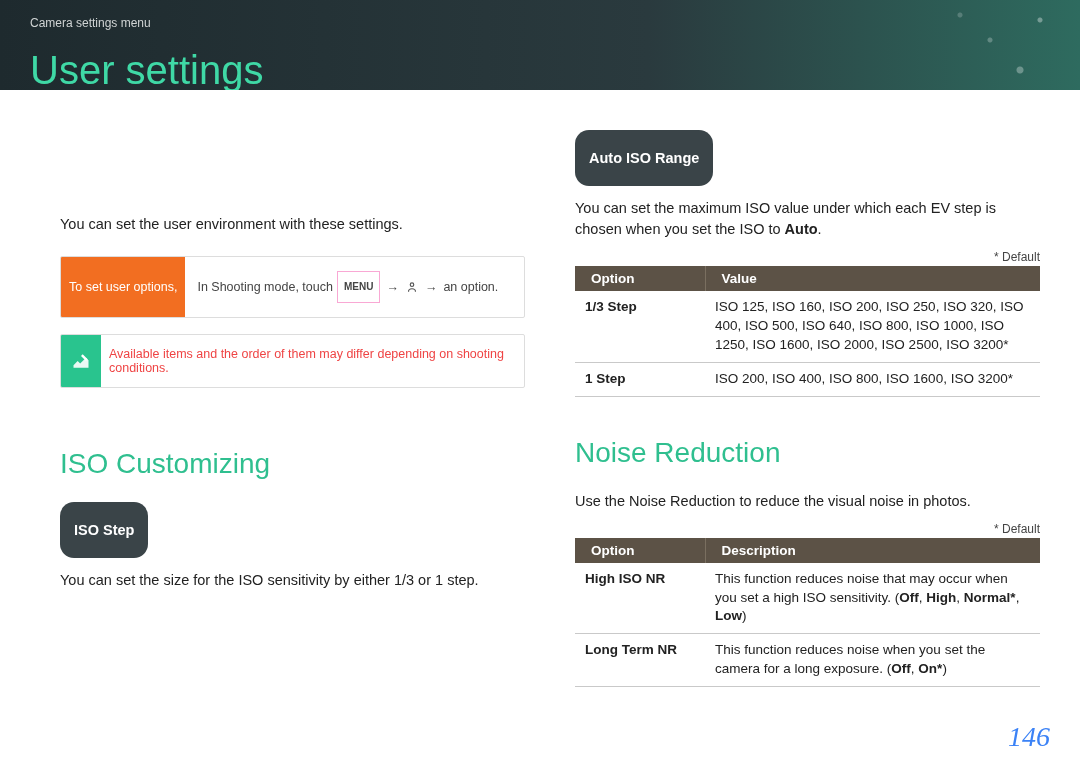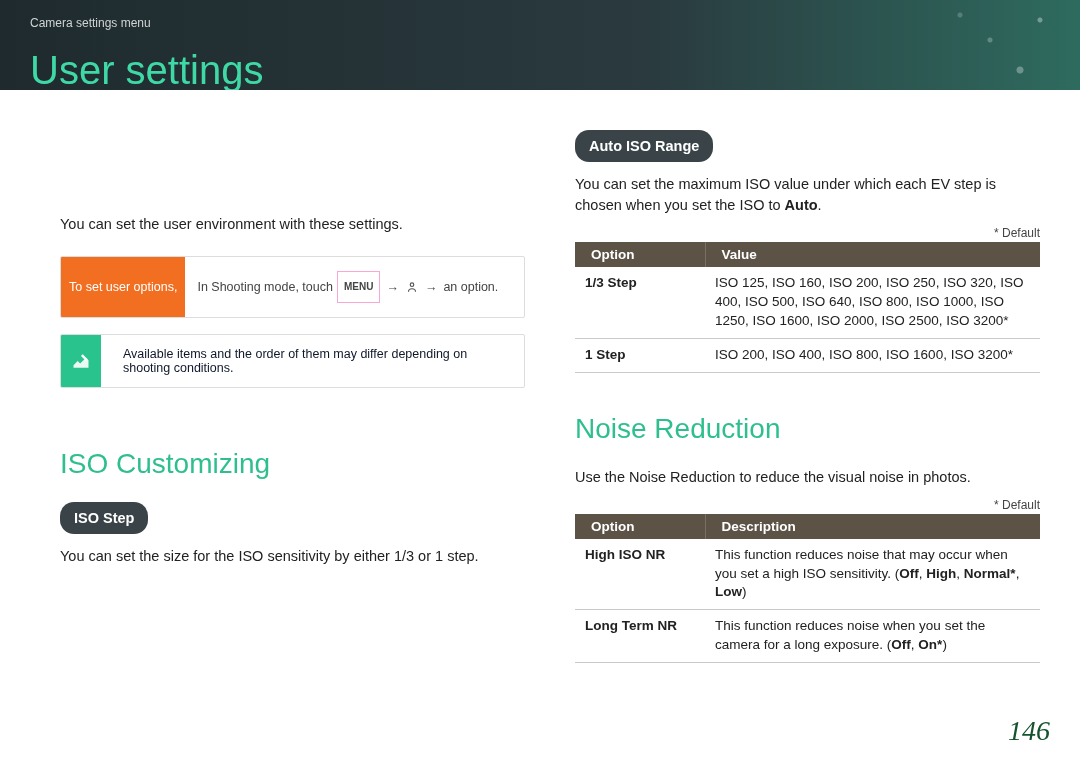--- a/index.html
+++ b/index.html
@@ -101,39 +101,39 @@
     background: #29c48e;
     width: 40px;
     display: flex;
     align-items: center;
     justify-content: center;
     color: #fff;
   }
   .note-icon svg { width: 20px; height: 20px; }
   .note-body {
     font-size: 12.5px;
-    color: #0f172a;
-    padding: 12px 22px;
+    color: #ef4444;
+    padding: 12px 8px;
     flex: 1;
   }
   .section-heading {
     color: #2fbf8f;
     font-size: 28px;
     font-weight: 400;
     margin-top: 60px;
     margin-bottom: 22px;
   }
   .col-right .section-heading { margin-top: 40px; }
   .pill {
     display: inline-block;
     background: #3a4448;
     color: #fff;
     font-size: 14.5px;
     font-weight: 600;
-    padding: 8px 14px;
+    padding: 20px 14px;
     border-radius: 14px;
     margin-bottom: 12px;
   }
   .body-text {
     font-size: 14.5px;
     line-height: 1.45;
     margin-bottom: 10px;
   }
   .default-note {
     text-align: right;
@@ -160,23 +160,23 @@
     border-bottom: 1px solid #c9c9c9;
     vertical-align: top;
     line-height: 1.4;
   }
   tbody td:first-child {
     font-weight: 600;
     width: 130px;
   }
   .page-number {
     position: absolute;
-    bottom: 18px;
+    bottom: 12px;
     right: 30px;
-    color: #14532d;
+    color: #3b82f6;
     font-size: 28px;
     font-style: italic;
     font-family: Georgia, serif;
   }
   .person-icon { display:inline-block; width:14px; height:14px; vertical-align:middle; }
 </style>
 </head>
 <body>
 
 <div class="header">

